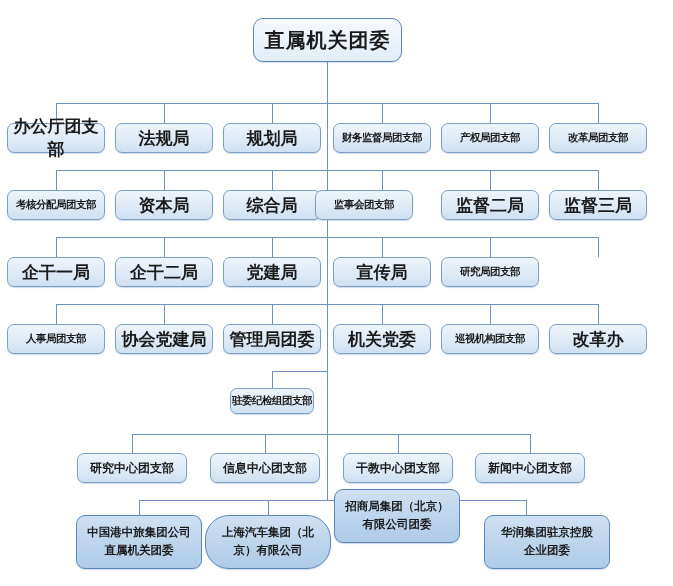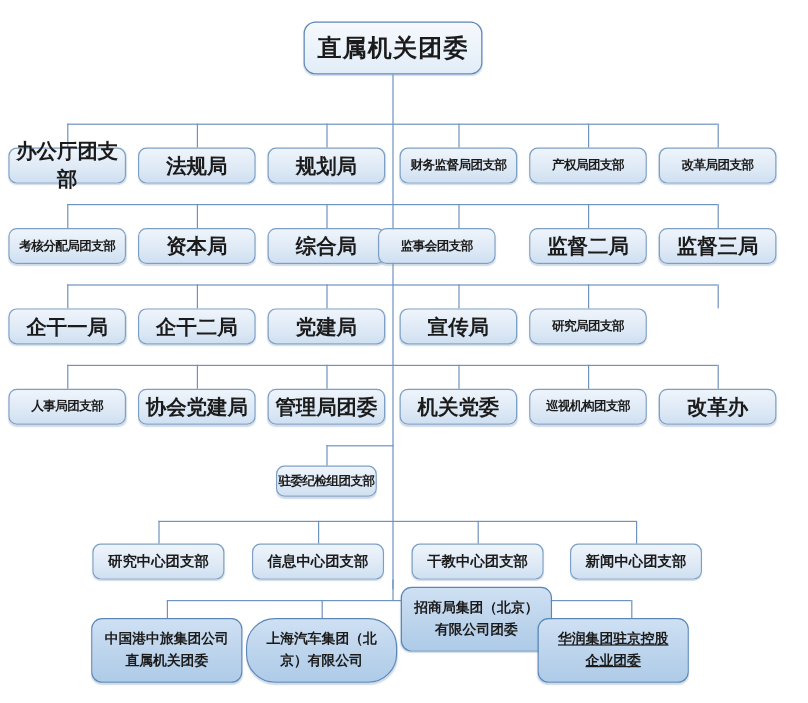--- a/index.html
+++ b/index.html
@@ -257,20 +257,20 @@
       <span class="txt">上海汽车集团（北</span>
       <span class="txt">京）有限公司</span>
     </div>
   </div>
   <div class="node enterprise" style="left:334px; top:489px;">
     <div>
       <span class="txt">招商局集团（北京）</span>
       <span class="txt">有限公司团委</span>
     </div>
   </div>
-  <div class="node enterprise" style="left:448px; top:515px;text-decoration:underline;">
+  <div class="node enterprise" style="left:484px; top:515px;">
     <div>
       <span class="txt">华润集团驻京控股</span>
       <span class="txt">企业团委</span>
     </div>
   </div>
 
 </div>
 
 </body></html>

